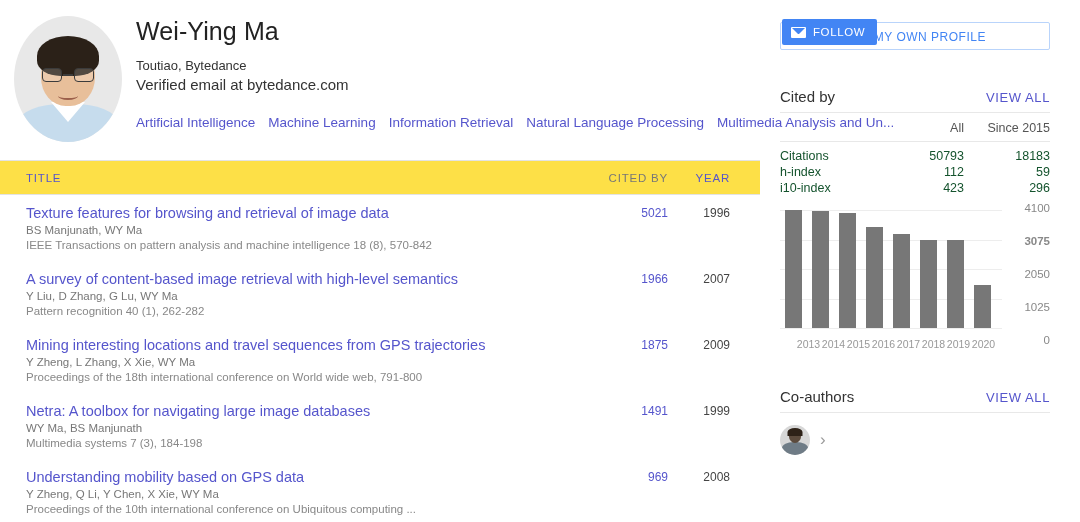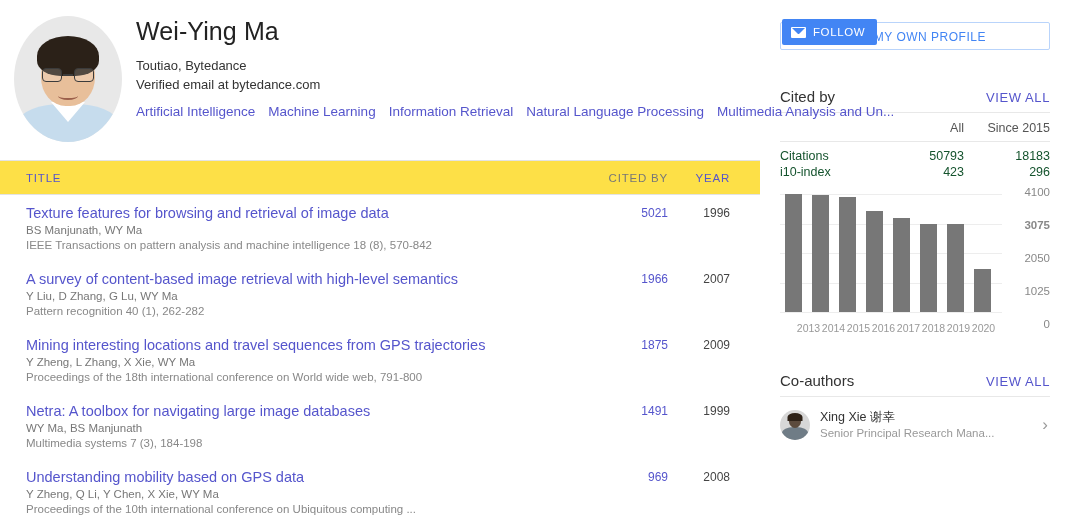--- a/index.html
+++ b/index.html
@@ -64,21 +64,21 @@
     width: 34px; height: 20px; background: #ffffff;
     clip-path: polygon(0 0, 50% 100%, 100% 0);
   }
 
   .pinfo { flex: 1; padding-left: 12px; position: relative; }
   .pname {
     font-size: 25px; color: #222; font-weight: 400; line-height: 30px;
     margin: 0 0 10px 0; letter-spacing: .1px;
   }
   .paffil { font-size: 13px; color: #333; line-height: 19px; }
-  .pverified { font-size: 13px; color: #333; line-height: 19px; margin-bottom: 7px; }
+  .pverified { font-size: 15px; color: #333; line-height: 19px; margin-bottom: 18px; }
   .interests { line-height: 19px; }
   .interest {
     font-size: 13.5px; color: #5555cc; text-decoration: none;
     margin-right: 13px; white-space: nowrap;
   }
   .follow-btn {
     position: absolute; right: 30px; top: 3px;
     background: #4285f4; color: #fff; border: none; border-radius: 2px;
     height: 26px; padding: 0 12px 0 9px;
     font-size: 11.5px; letter-spacing: .6px; font-family: inherit;
@@ -268,20 +268,25 @@
           <th class="c-since">Since 2015</th>
         </tr>
       </thead>
       <tbody id="stats-body">
           <tr>
             <td class="c-lbl">Citations</td>
             <td class="c-all">50793</td>
             <td class="c-since">18183</td>
           </tr>
           <tr>
+            <td class="c-lbl">h-index</td>
+            <td class="c-all">112</td>
+            <td class="c-since">59</td>
+          </tr>
+          <tr>
             <td class="c-lbl">i10-index</td>
             <td class="c-all">423</td>
             <td class="c-since">296</td>
           </tr>
         </tbody>
     </table>
 
     <div class="chart">
       <div class="plot">
         <div id="gridlines">
@@ -342,21 +347,17 @@
       <a class="sec-link">VIEW ALL</a>
     </div>
 
     <div id="coauthors">
         <div class="coauthor">
           <div class="ca-av">
             <div class="ca-body"></div>
             <div class="ca-head"></div>
             <div class="ca-hair"></div>
           </div>
-          <div class="ca-txt">
-            <div class="ca-name">Xing Xie 谢幸</div>
-            <div class="ca-role">Senior Principal Research Mana...</div>
-          </div>
           <div class="chev">›</div>
         </div>
       </div>
   </div>
 </div>
 
 </body></html>

